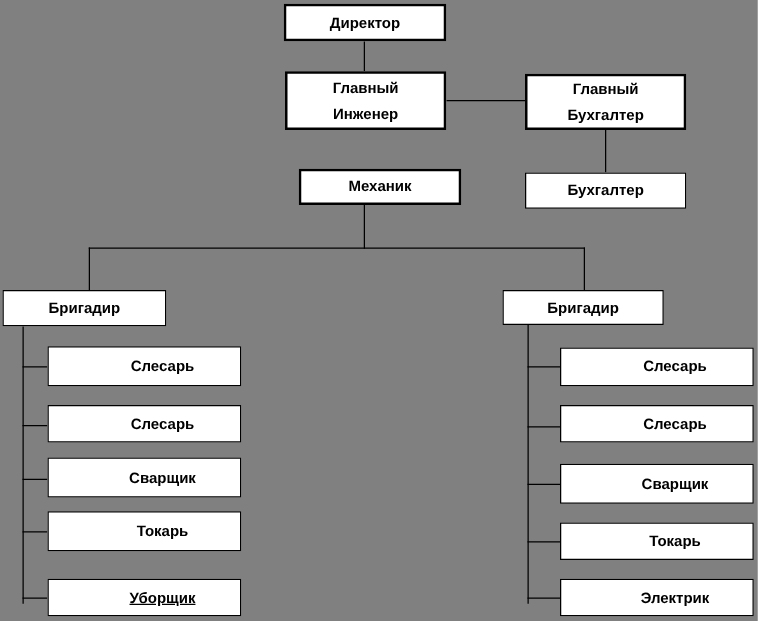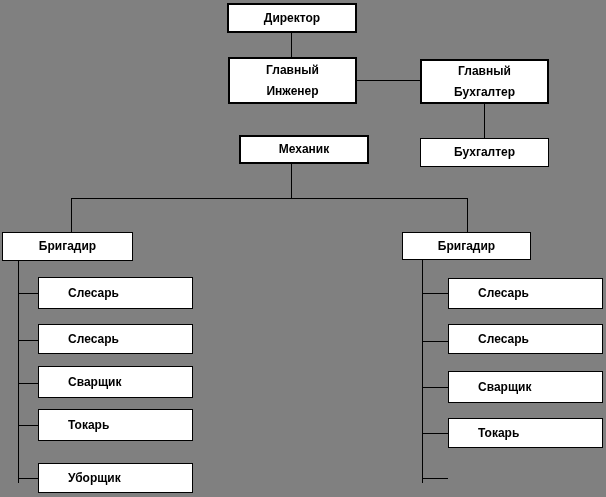--- a/index.html
+++ b/index.html
@@ -18,21 +18,21 @@
     box-sizing: border-box;
     display: flex;
     align-items: center;
     color: #000000;
     font-weight: bold;
     font-size: 12px;
     line-height: 21px;
   }
   .node.thick { border-width: 2px; }
   .node.center { justify-content: center; text-align: center; }
-  .node.left { padding-left: 29px; justify-content: flex-start; text-align: left; }
+  .node.left { padding-left: 29px; justify-content: center; text-align: left; }
   .node-label { white-space: pre-line; }
   .line {
     position: absolute;
     background: #000000;
   }
 </style>
 </head>
 <body>
 
 <div class="canvas">
@@ -94,30 +94,33 @@
   </div>
   <div class="node left" style="left:38px; top:324px; width:155px; height:30px;">
     <span class="node-label">Слесарь</span>
   </div>
   <div class="node left" style="left:38px; top:366px; width:155px; height:32px;">
     <span class="node-label">Сварщик</span>
   </div>
   <div class="node left" style="left:38px; top:409px; width:155px; height:32px;">
     <span class="node-label">Токарь</span>
   </div>
-  <div class="node left" style="left:38px; top:463px; width:155px; height:30px;">
+  <div class="node left" style="left:38px; top:463px; width:155px; height:30px;text-decoration:underline;">
     <span class="node-label">Уборщик</span>
   </div>
 
   <div class="node left" style="left:448px; top:278px; width:155px; height:31px;">
     <span class="node-label">Слесарь</span>
   </div>
   <div class="node left" style="left:448px; top:324px; width:155px; height:30px;">
     <span class="node-label">Слесарь</span>
   </div>
   <div class="node left" style="left:448px; top:371px; width:155px; height:32px;">
     <span class="node-label">Сварщик</span>
   </div>
   <div class="node left" style="left:448px; top:418px; width:155px; height:30px;">
     <span class="node-label">Токарь</span>
   </div>
+  <div class="node left" style="left:448px; top:463px; width:155px; height:30px;">
+    <span class="node-label">Электрик</span>
+  </div>
 
 </div>
 
 </body></html>

